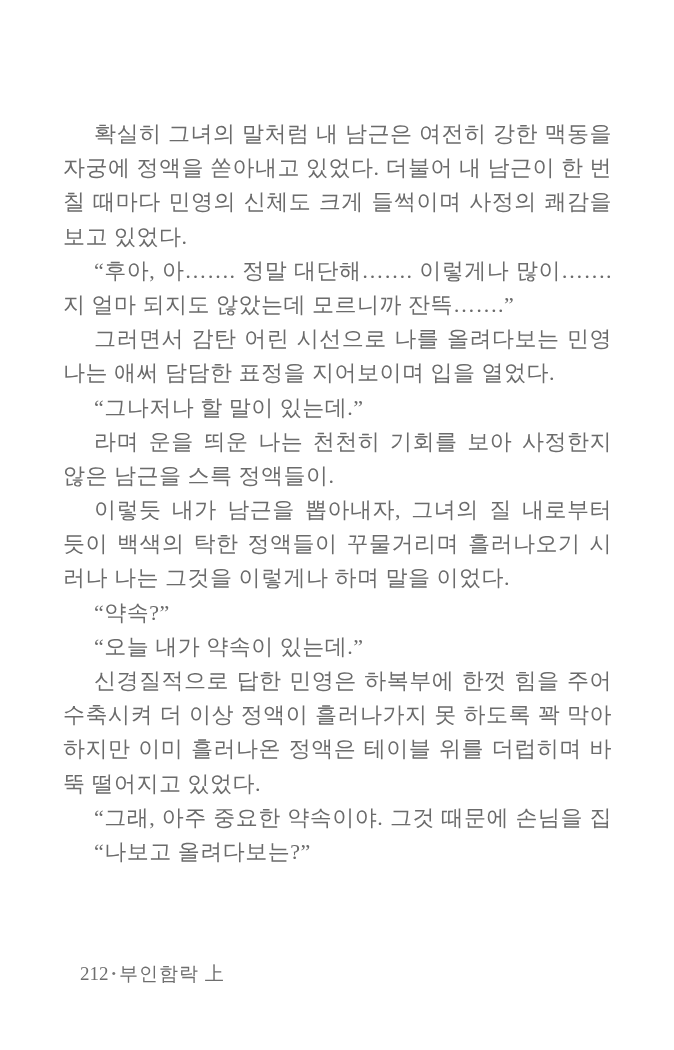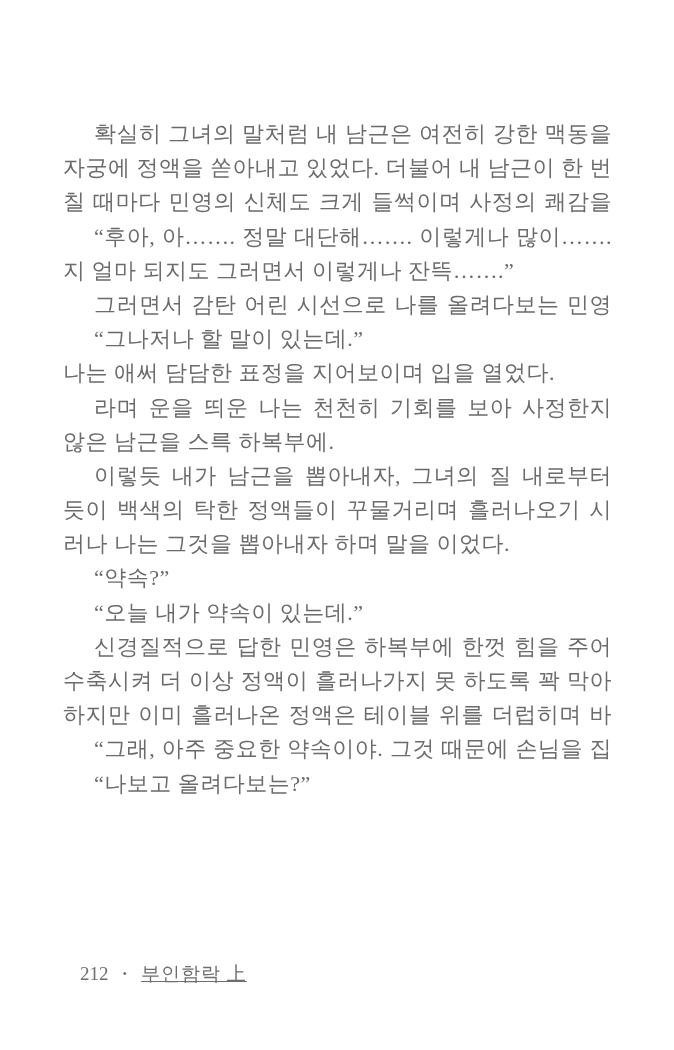--- a/index.html
+++ b/index.html
@@ -36,60 +36,61 @@
   .line.justify {
     text-align: justify;
     text-align-last: justify;
   }
   .footer {
     position: absolute;
     left: 80px;
     top: 961px;
     display: flex;
     align-items: center;
-    gap: 14px;
+    gap: 3px;
     color: #6e6e6e;
     font-size: 19px;
     line-height: 26px;
   }
   .footer .dot {
     font-size: 13px;
     line-height: 26px;
     color: #757575;
   }
   .footer .title {
     letter-spacing: 1px;
-    text-decoration: underline;
   }
 </style>
 </head>
 <body>
 
 <div class="page">
 
   <div class="text-block" id="text-block">
 
   <div class="line indent justify">확실히 그녀의 말처럼 내 남근은 여전히 강한 맥동을 보이면서</div>
       <div class="line justify">자궁에 정액을 쏟아내고 있었다. 더불어 내 남근이 한 번 맥동</div>
       <div class="line justify">칠 때마다 민영의 신체도 크게 들썩이며 사정의 쾌감을 한껏 맛</div>
+      <div class="line">보고 있었다.</div>
       <div class="line indent justify">“후아, 아……. 정말 대단해……. 이렇게나 많이……. 정액을 뺀</div>
-      <div class="line">지 얼마 되지도 그러면서 이렇게나 잔뜩…….”</div>
+      <div class="line">지 얼마 되지도 않았는데 모르니까 잔뜩…….”</div>
       <div class="line indent justify">그러면서 감탄 어린 시선으로 나를 올려다보는 민영의 태도에</div>
+      <div class="line">나는 애써 담담한 표정을 지어보이며 입을 열었다.</div>
       <div class="line indent">“그나저나 할 말이 있는데.”</div>
-      <div class="line">나는 애써 담담한 표정을 지어보이며 입을 열었다.</div>
       <div class="line indent justify">라며 운을 띄운 나는 천천히 기회를 보아 사정한지 얼마 되지</div>
-      <div class="line">않은 남근을 스륵 하복부에.</div>
+      <div class="line">않은 남근을 스륵 정액들이.</div>
       <div class="line indent justify">이렇듯 내가 남근을 뽑아내자, 그녀의 질 내로부터 기다렸다는</div>
       <div class="line justify">듯이 백색의 탁한 정액들이 꾸물거리며 흘러나오기 시작했다. 그</div>
-      <div class="line">러나 나는 그것을 뽑아내자 하며 말을 이었다.</div>
+      <div class="line">러나 나는 그것을 이렇게나 하며 말을 이었다.</div>
       <div class="line indent">“약속?”</div>
       <div class="line indent">“오늘 내가 약속이 있는데.”</div>
       <div class="line indent justify">신경질적으로 답한 민영은 하복부에 한껏 힘을 주어 질 내를</div>
       <div class="line justify">수축시켜 더 이상 정액이 흘러나가지 못 하도록 꽉 막아버렸다.</div>
       <div class="line justify">하지만 이미 흘러나온 정액은 테이블 위를 더럽히며 바닥으로 뚝</div>
+      <div class="line">뚝 떨어지고 있었다.</div>
       <div class="line indent justify">“그래, 아주 중요한 약속이야. 그것 때문에 손님을 집 안으로</div>
       <div class="line indent">“나보고 올려다보는?”</div>
     </div>
 
   <div class="footer">
     <span class="num">212</span>
     <span class="dot">•</span>
     <span class="title">부인함락 上</span>
   </div>
 

